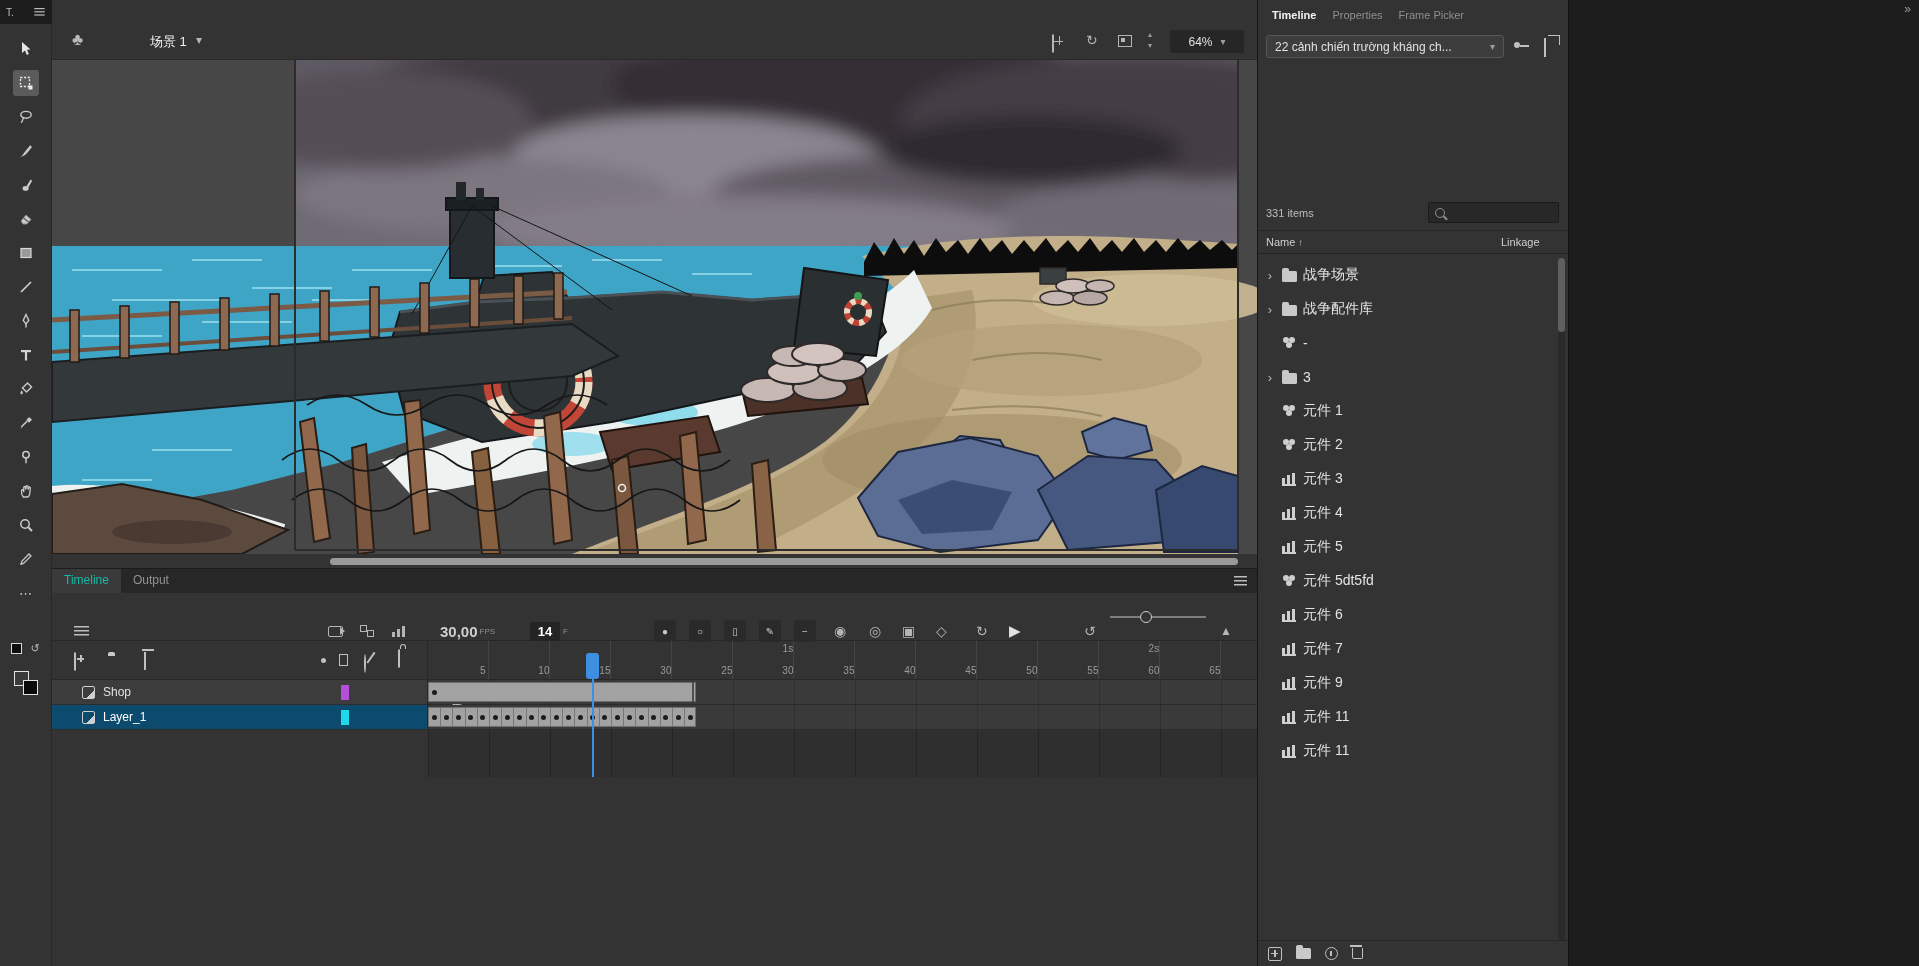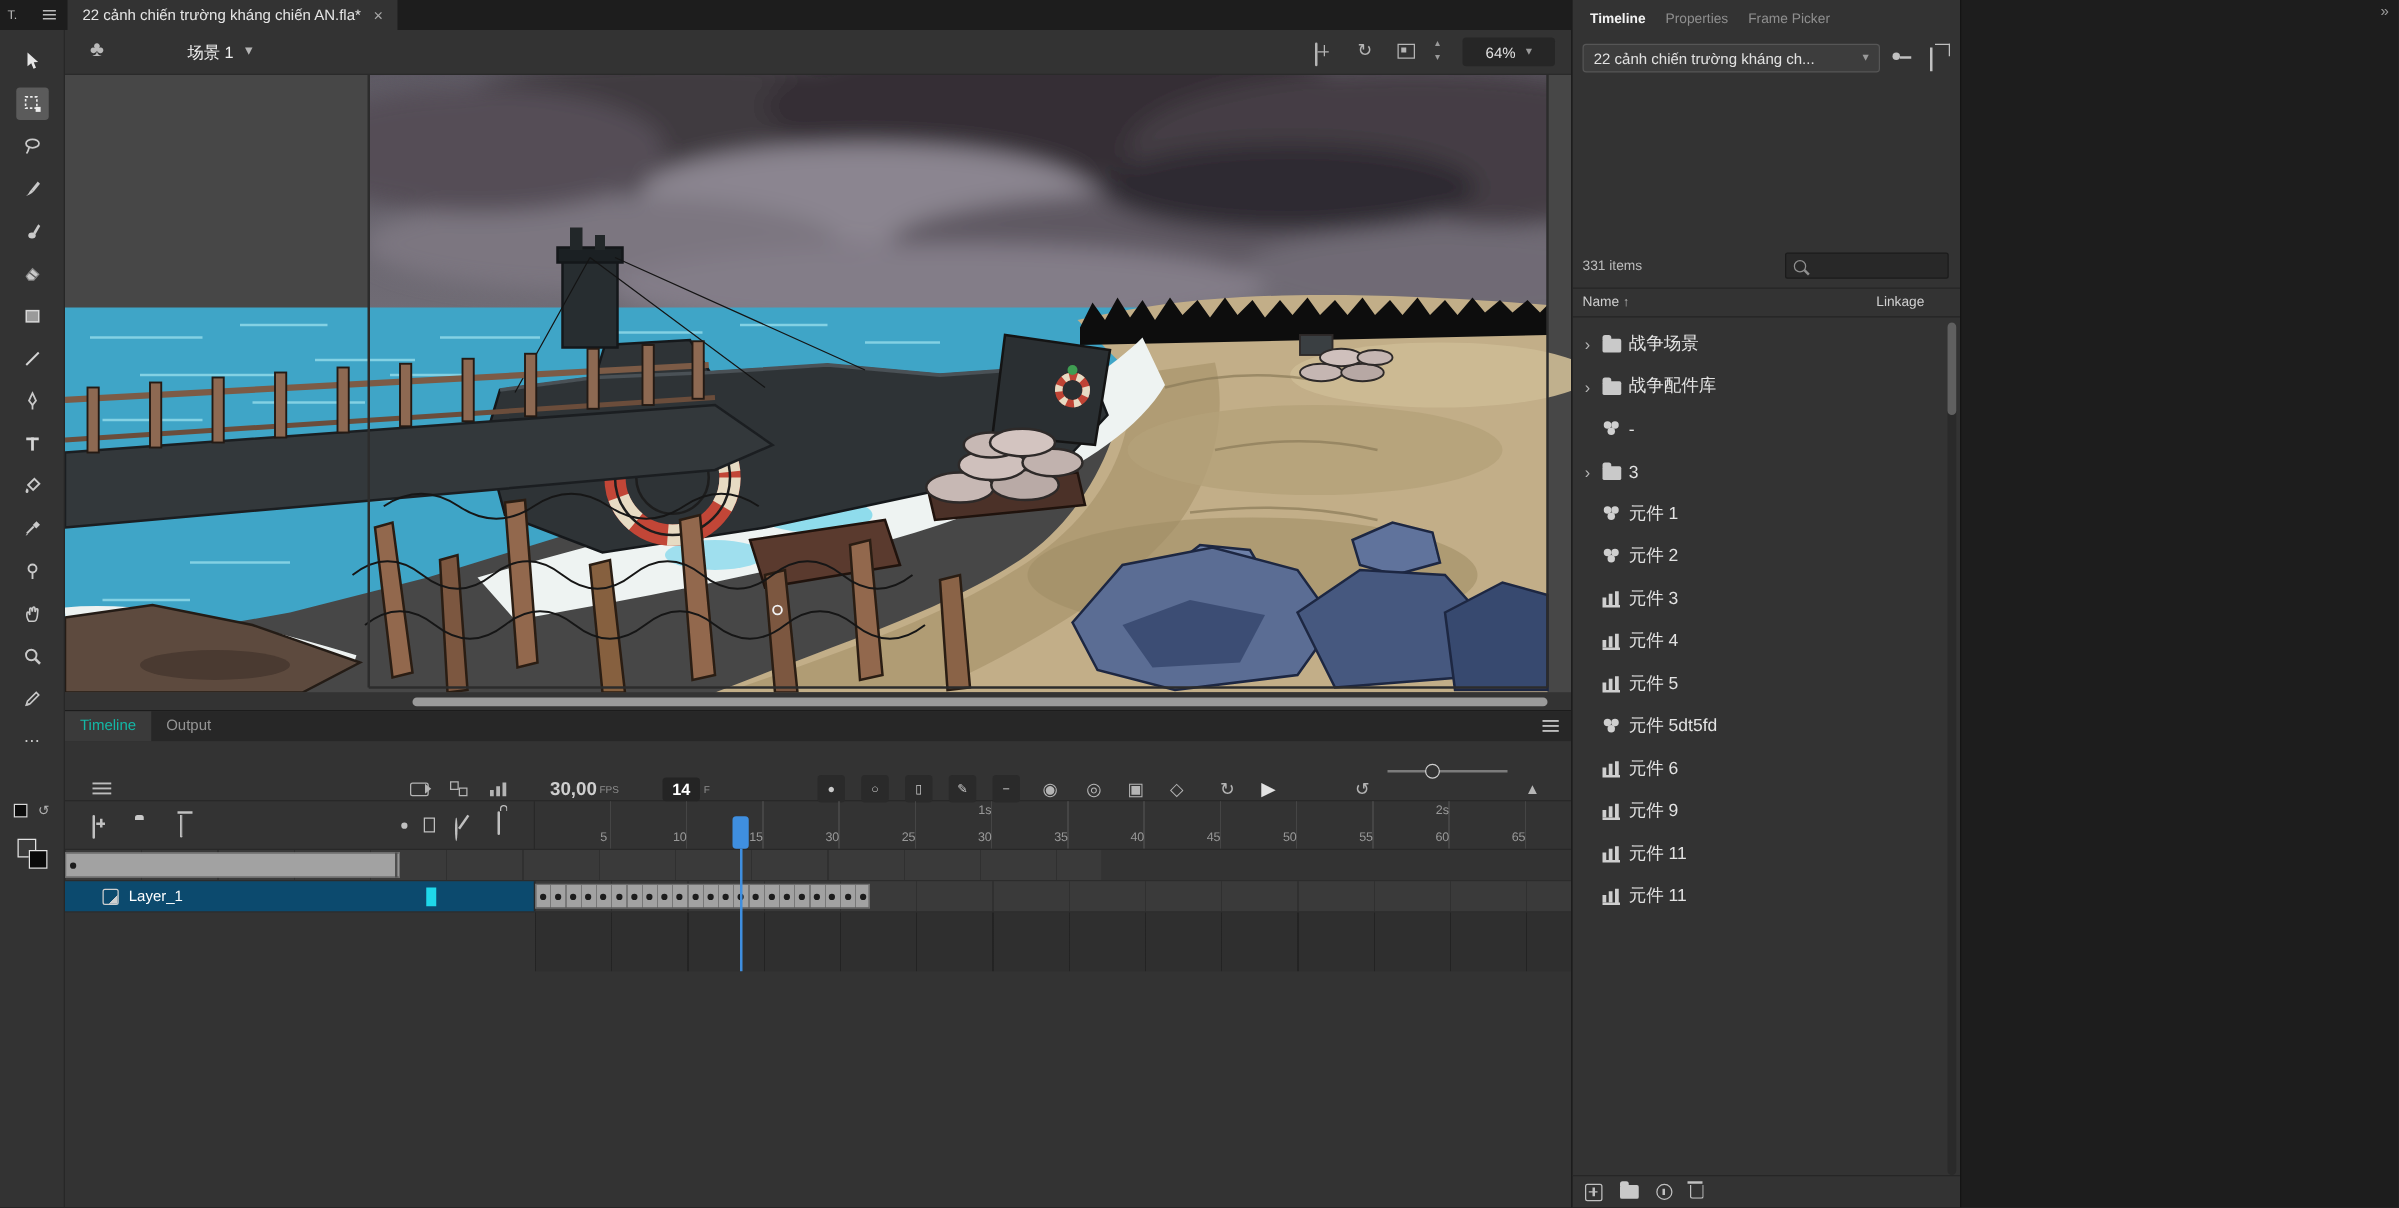--- a/index.html
+++ b/index.html
@@ -170,26 +170,20 @@
 </head>
 <body>
 
 <div id="app">
 
   <div id="tools-header">
     <span>T.</span>
     <span class="i-menu" style="transform:scale(.8)"></span>
   </div>
 
-  <div id="tabbar">
-    <div class="doc-tab">
-      <span class="t">22 cảnh chiến trường kháng chiến AN.fla*</span>
-      <span class="tab-close">×</span>
-    </div>
-  </div>
 
   <div id="left-toolbar">
     <div class="tool">
         <svg width="16" height="16">
           <path d="M4 1 L4 12 L7 9.5 L8.8 14 L10.8 13.1 L9 8.8 L12.5 8.5 Z" fill="#e6e6e6"></path>
         </svg>
       </div>
     <div class="tool sel">
         <svg width="16" height="16">
           <rect x="2.5" y="2.5" width="9" height="9" fill="none" stroke="#ededed" stroke-width="1.3" stroke-dasharray="2 1.6"></rect>
@@ -539,20 +533,27 @@
             <span class="ruler-num" style="left: 650.9px; text-align: center;">55</span>
             <span class="ruler-num" style="left: 711.9px;">60</span>
             <span class="ruler-num" style="left: 772.9px;">65</span>
           </div>
         <div class="ph-marker" style="left: 158.2px;"></div>
       </div>
     </div>
 
     <div class="tl-rows">
         <div class="tl-row">
+          <div class="layer-head">
+            <span class="i-layerpage"></span>
+            <span class="ly-name">Shop</span>
+            <span class="ly-swatch" style="background: rgb(180, 79, 216);"></span>
+            <span class="i-eye-off ly-eye"></span>
+            <span class="i-lock ly-lock"></span>
+          </div>
           <div class="layer-frames">
             <div class="f-span" style="width: 268.4px;"></div>
             <div class="f-dot" style="left: 3.6px;"></div>
             <div class="f-endbar" style="left: 264.4px;"></div>
           </div>
         </div>
         <div class="tl-row">
           <div class="layer-head selected">
             <span class="i-layerpage"></span>
             <span class="ly-name">Layer_1</span>
@@ -663,20 +664,25 @@
           <span class="lib-label">元件 5dt5fd</span>
         </div>
         <div class="lib-row">
           <span class="lib-exp"></span>
           <span class="i-movieclip"></span>
           <span class="lib-label">元件 6</span>
         </div>
         <div class="lib-row">
           <span class="lib-exp"></span>
           <span class="i-movieclip"></span>
+          <span class="lib-label">元件 7</span>
+        </div>
+        <div class="lib-row">
+          <span class="lib-exp"></span>
+          <span class="i-movieclip"></span>
           <span class="lib-label">元件 9</span>
         </div>
         <div class="lib-row">
           <span class="lib-exp"></span>
           <span class="i-movieclip"></span>
           <span class="lib-label">元件 11</span>
         </div>
         <div class="lib-row">
           <span class="lib-exp"></span>
           <span class="i-movieclip"></span>

